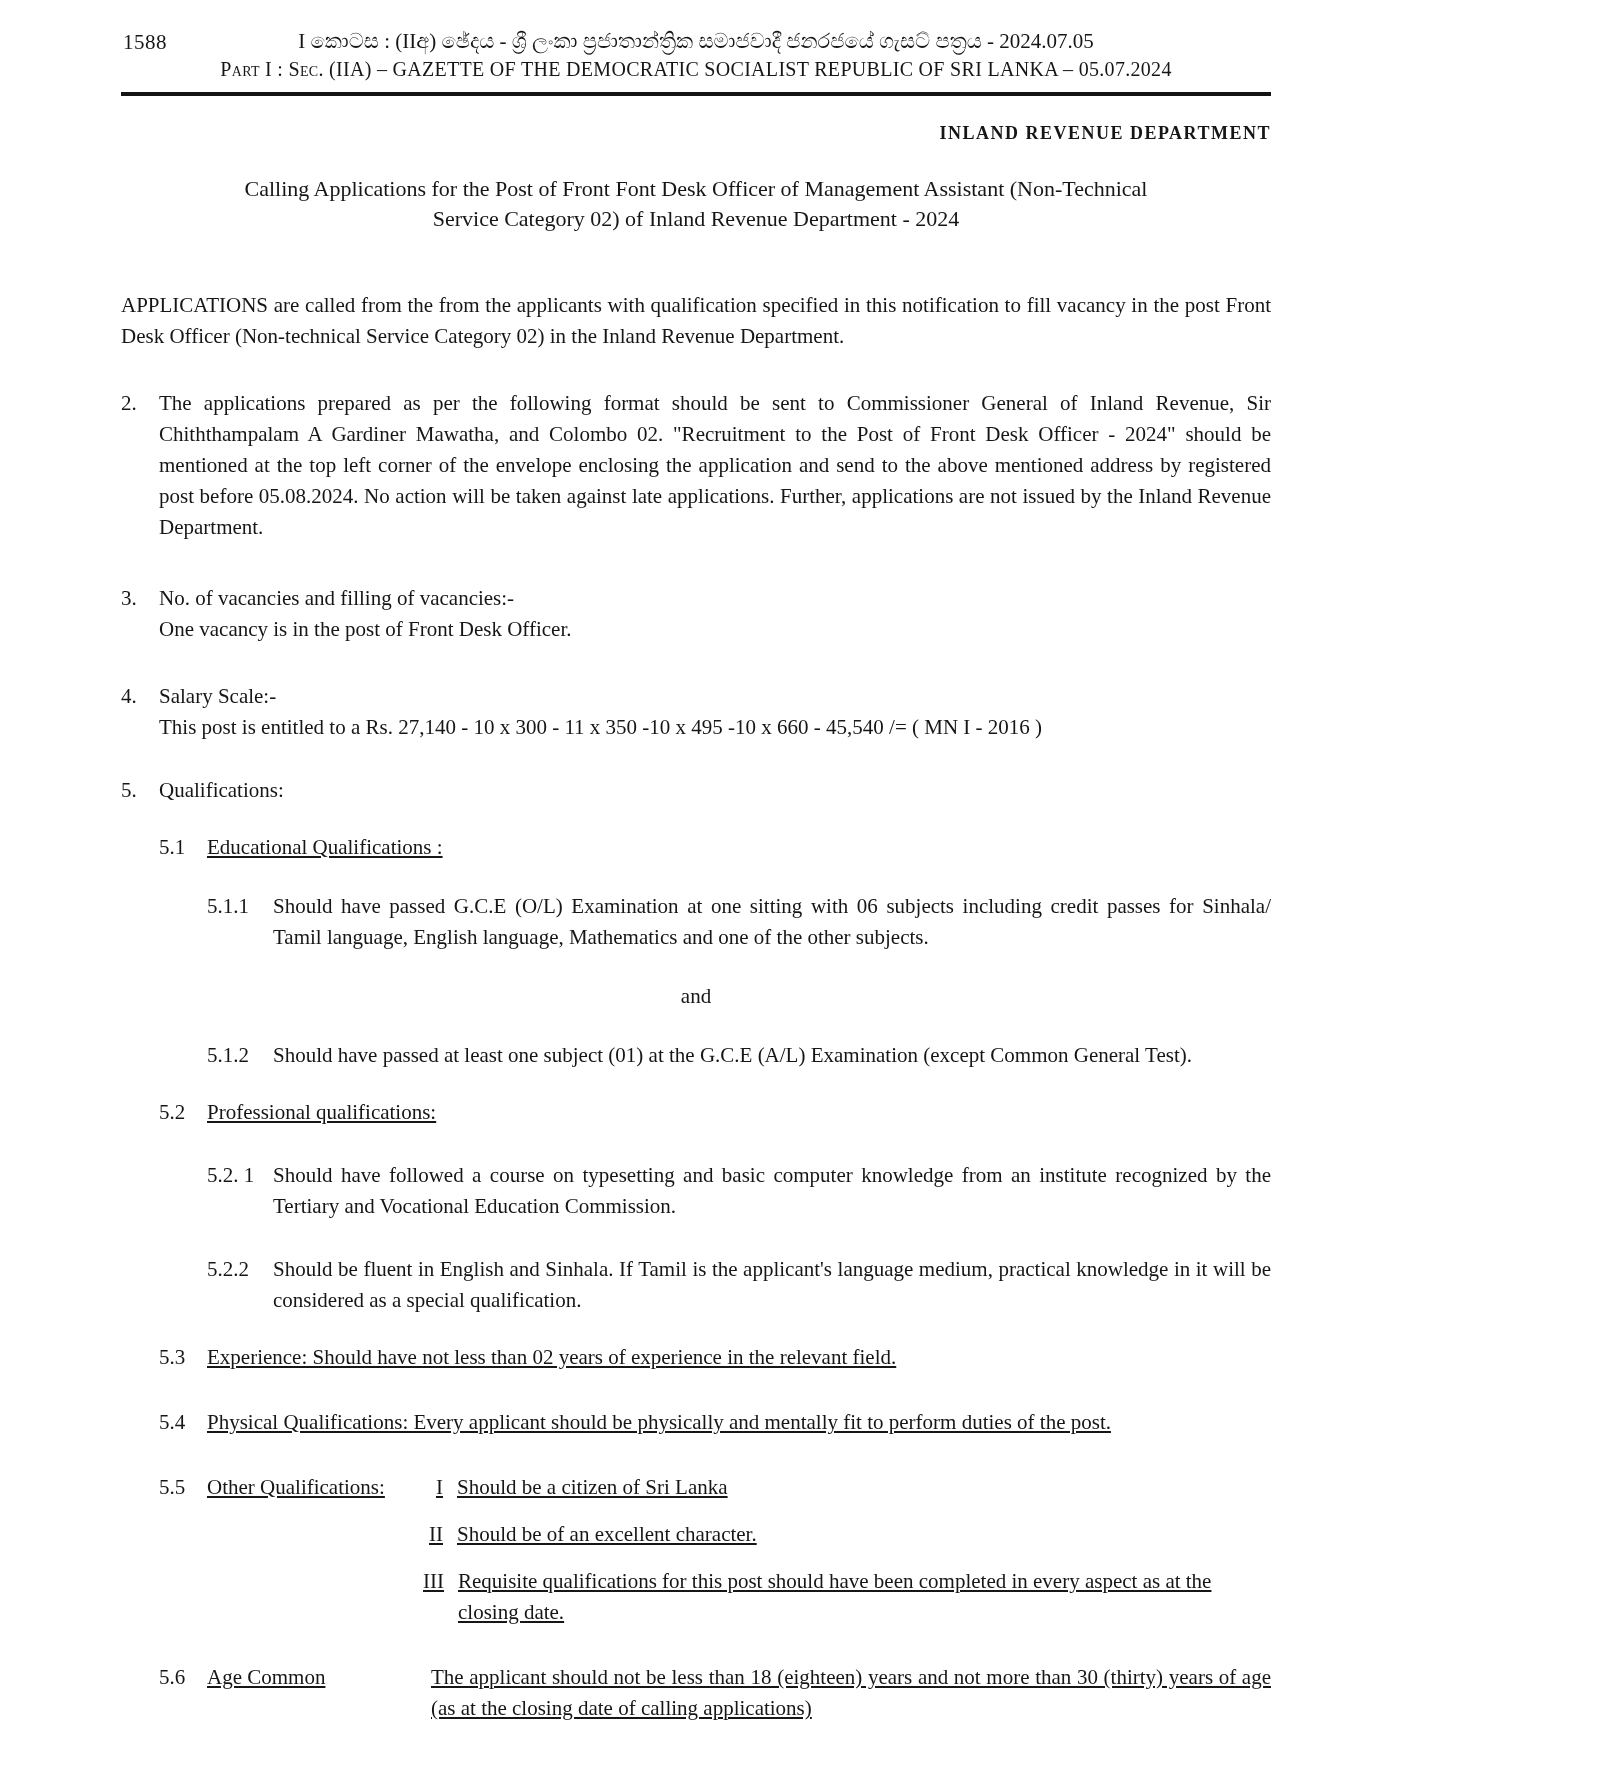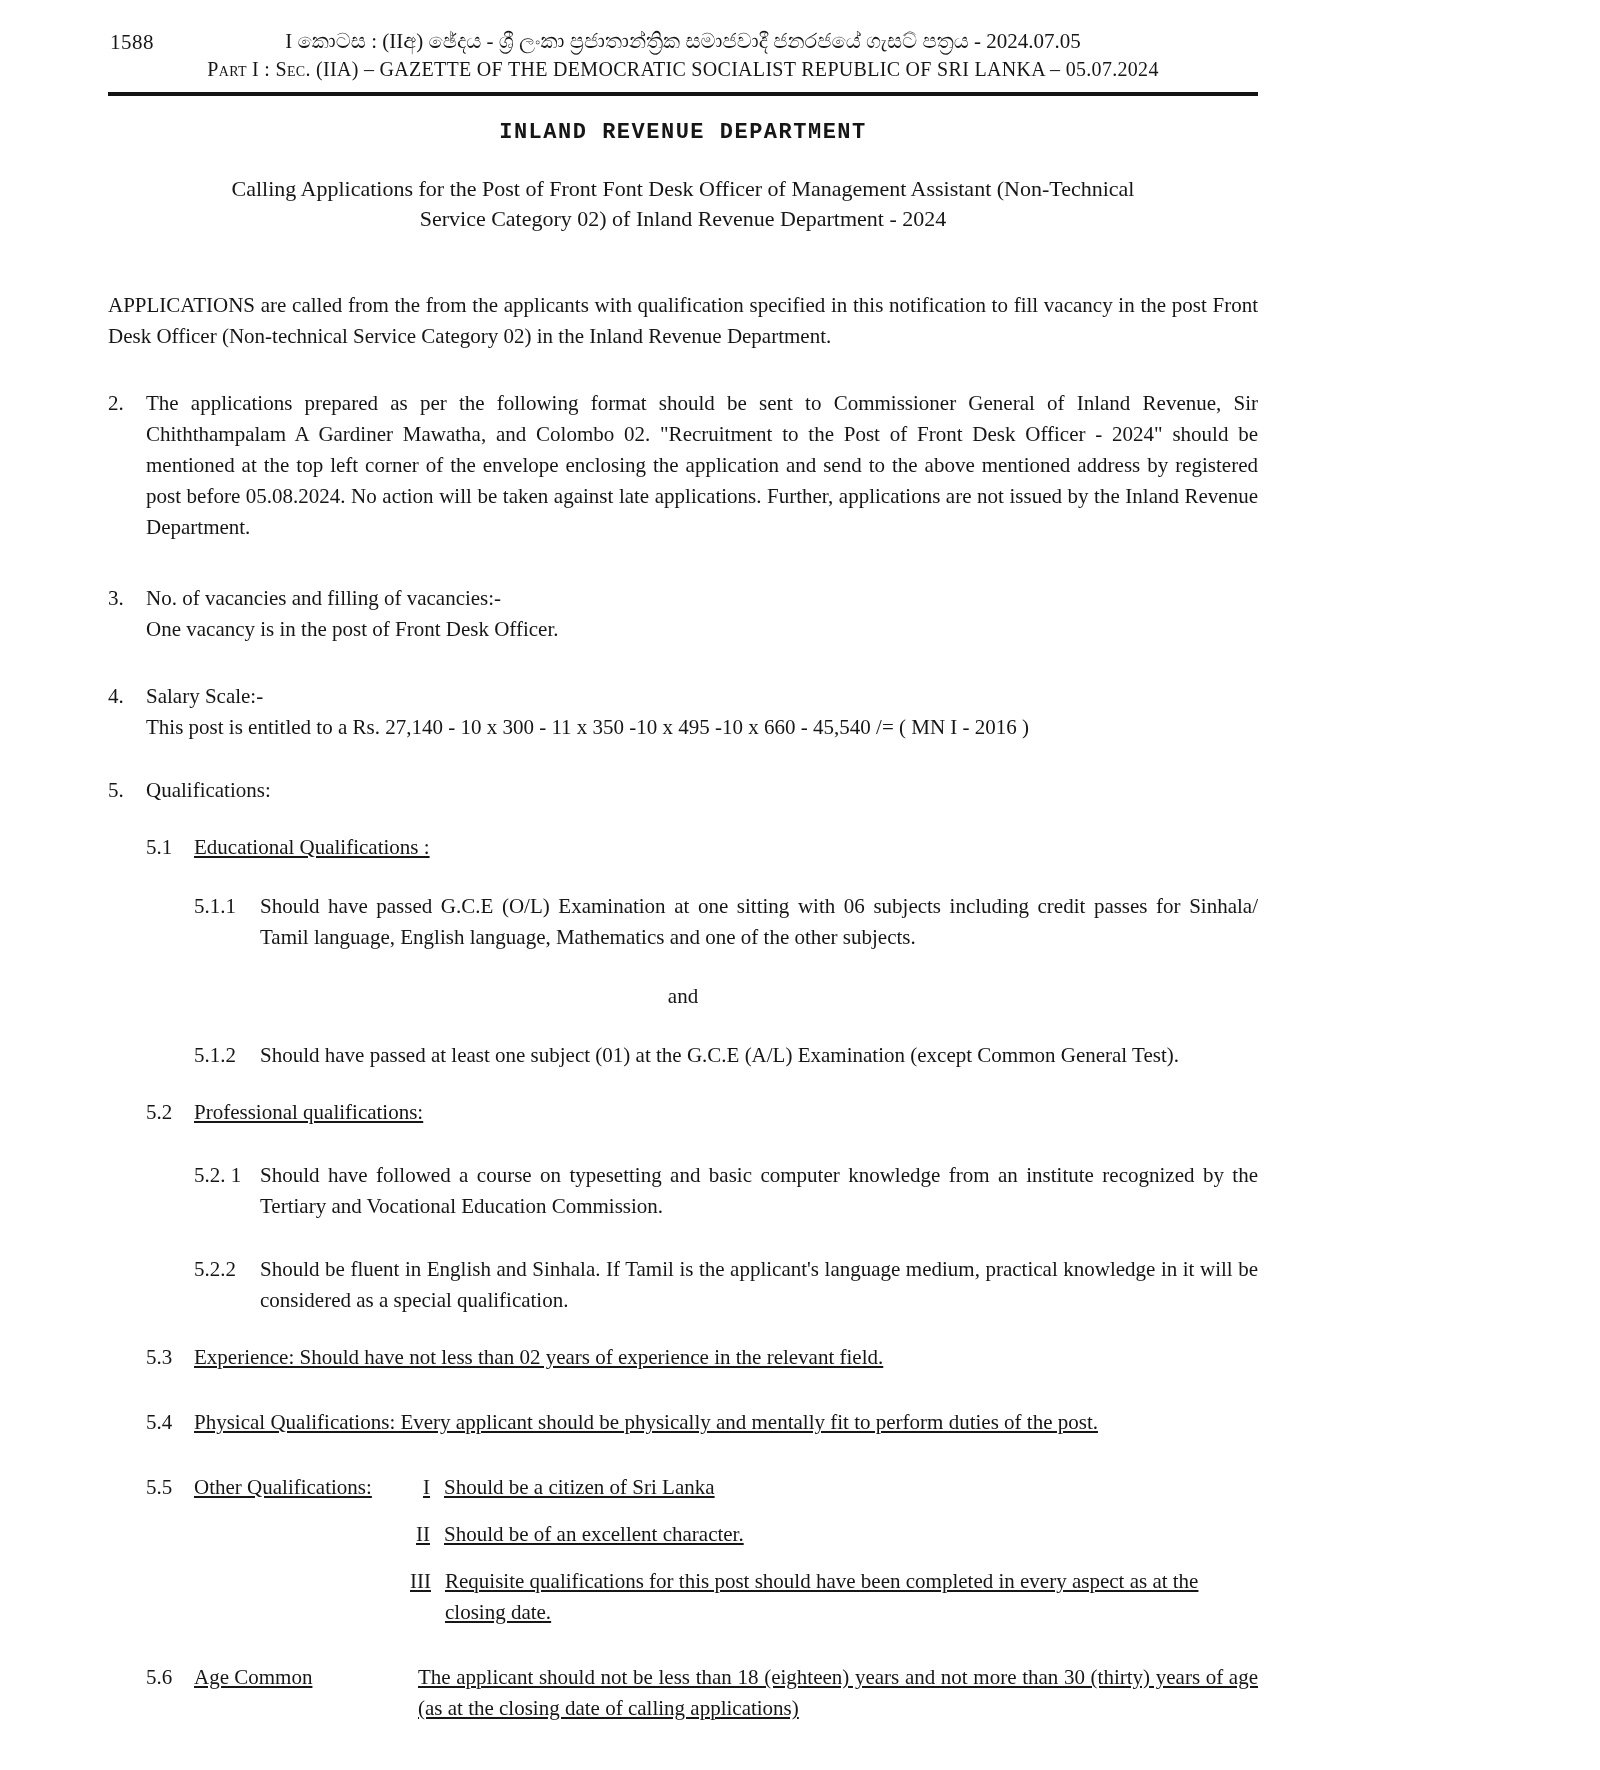--- a/index.html
+++ b/index.html
@@ -7,30 +7,30 @@
   body {
     width:1600px; height:1770px;
     font-family:"Liberation Serif", "DejaVu Serif", serif;
     color:#161616;
     position:relative;
   }
   .page {
     position:absolute; inset:0;
     padding:26px 342px 0 108px; 
   }
-  .content { width:1150px; }
+  .content { width:1150px;margin-left:13px; }
 
   
   .header { position:relative; text-align:center; padding-bottom:10px; border-bottom:4px solid #141414; }
   .page-number { position:absolute; left:2px; top:4px; font-size:21px; letter-spacing:0.5px; }
   .sinhala-line { font-size:21px; line-height:30px; white-space:nowrap; }
   .english-line { font-size:20px; line-height:26px; font-variant:small-caps; letter-spacing:0.3px; white-space:nowrap; }
 
   
-  .doc-title { margin-top:22px; text-align:center; font-size:22px; font-weight:bold; letter-spacing:1.5px; line-height:30px;font-family:Liberation Mono, monospace; }
+  .doc-title { margin-top:22px; text-align:right; font-size:18px; font-weight:bold; letter-spacing:1.5px; line-height:30px; }
   .doc-subtitle { margin-top:26px; text-align:center; font-size:22px; font-weight:normal; line-height:30px; }
 
   
   .body-text { font-size:21px; line-height:31px; }
   .intro { margin-top:56px; text-align:justify; }
 
   .item { display:flex; }
   .item .num { flex:0 0 38px; }
   .item .body { flex:1; }
   .just { text-align:justify; }

